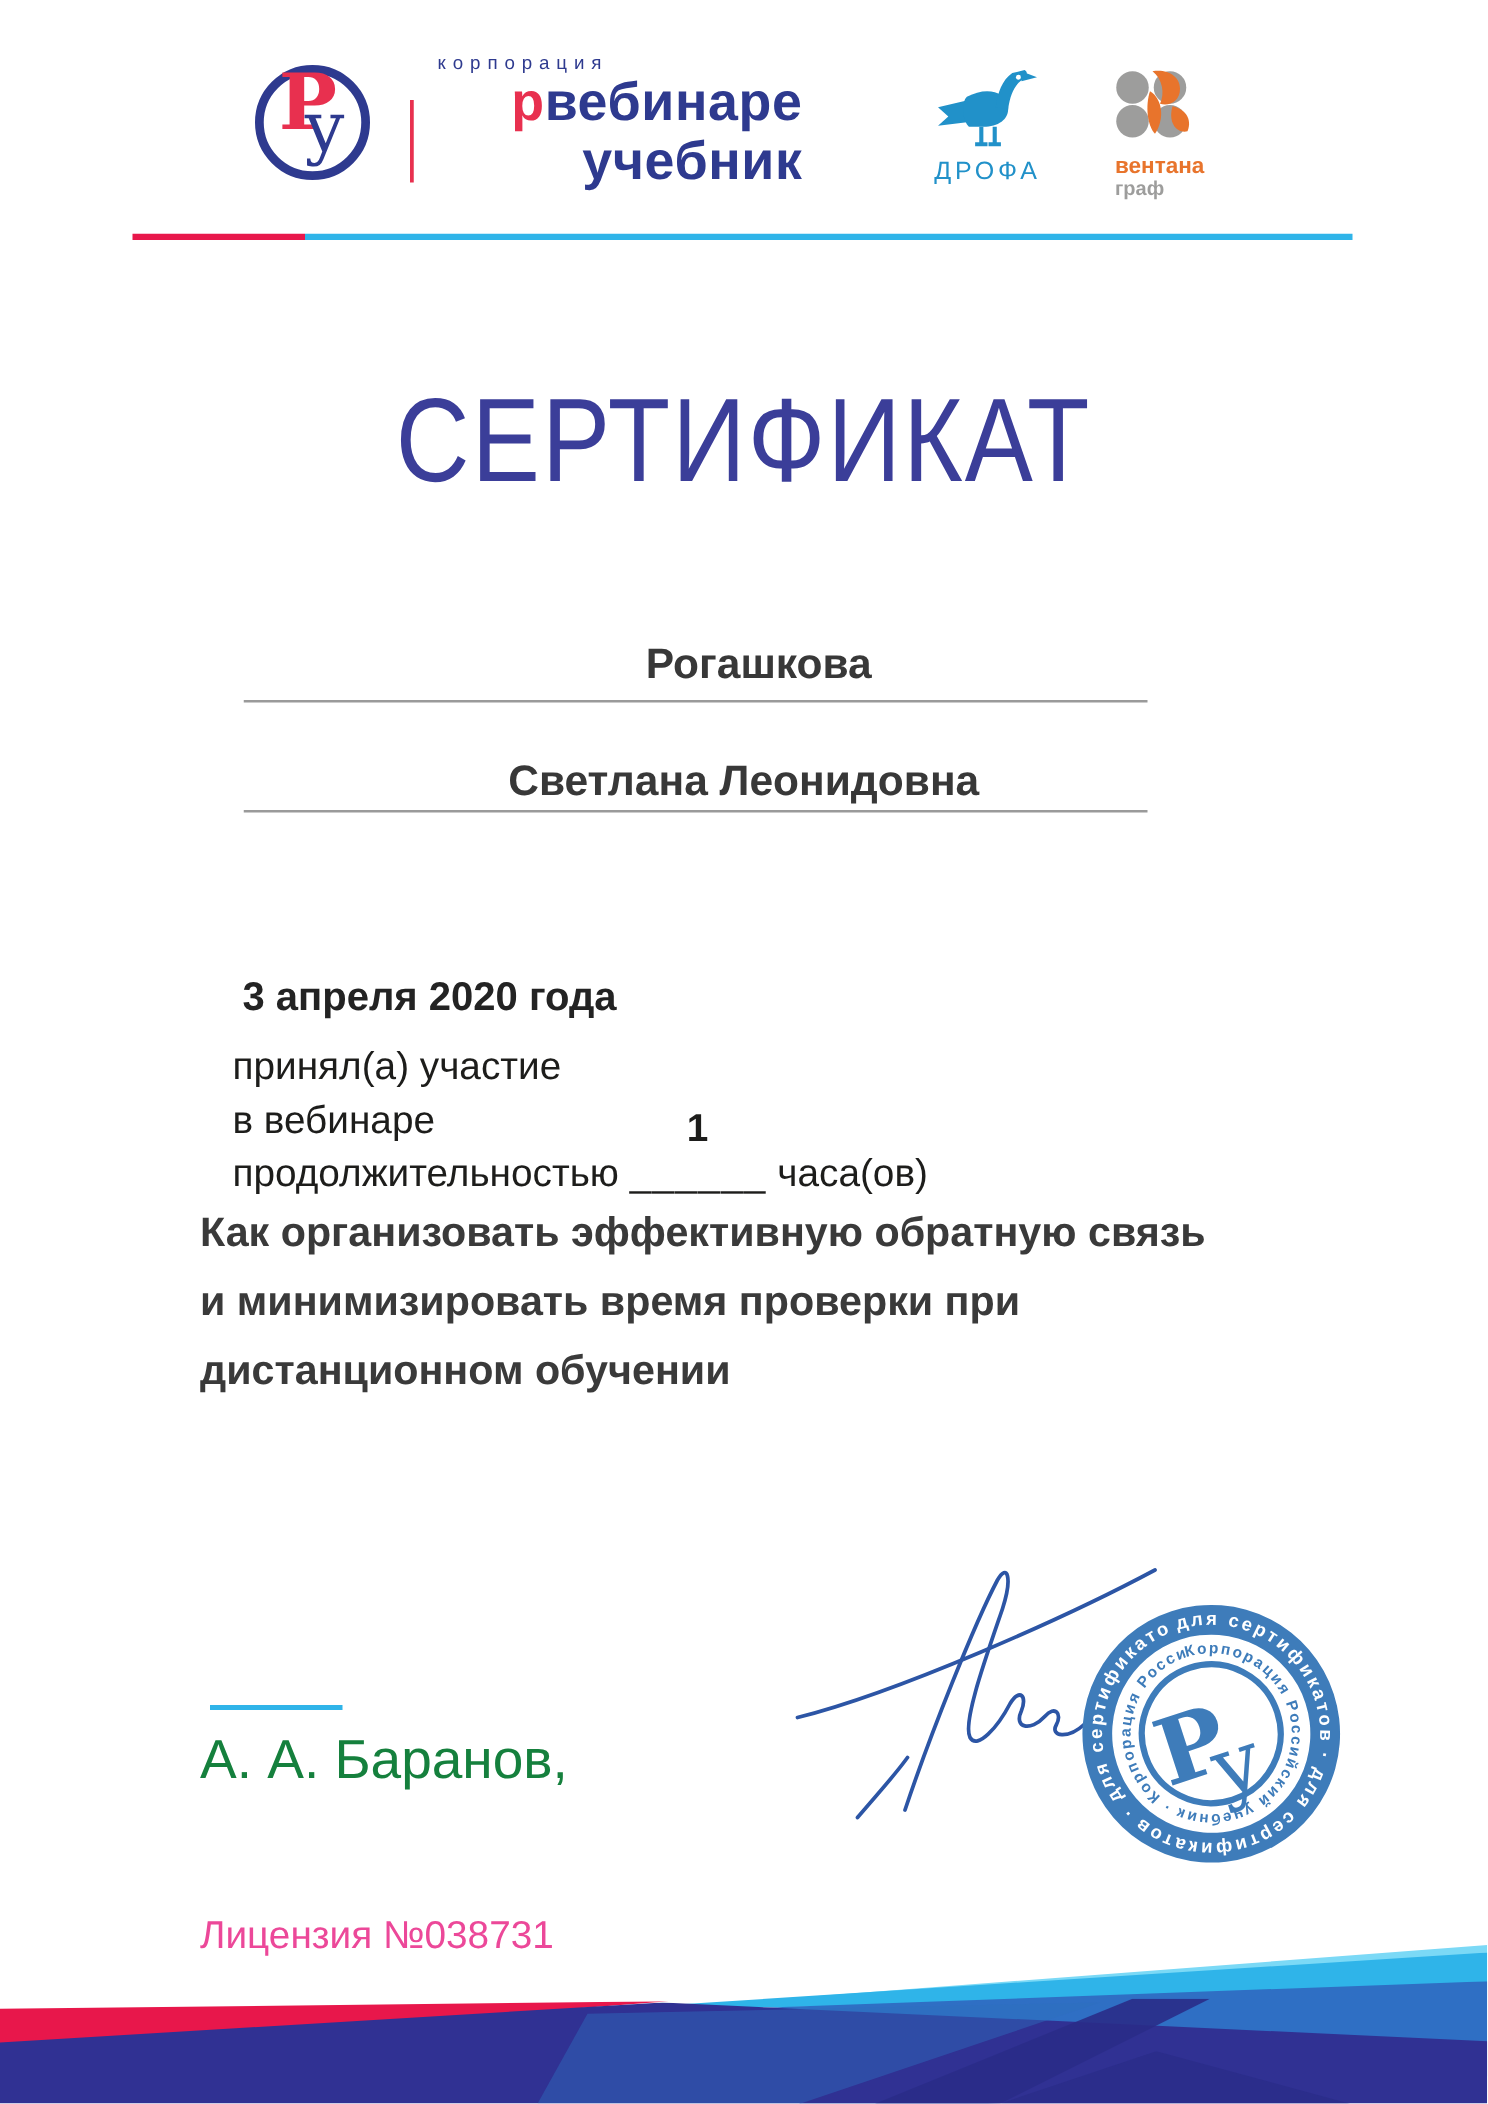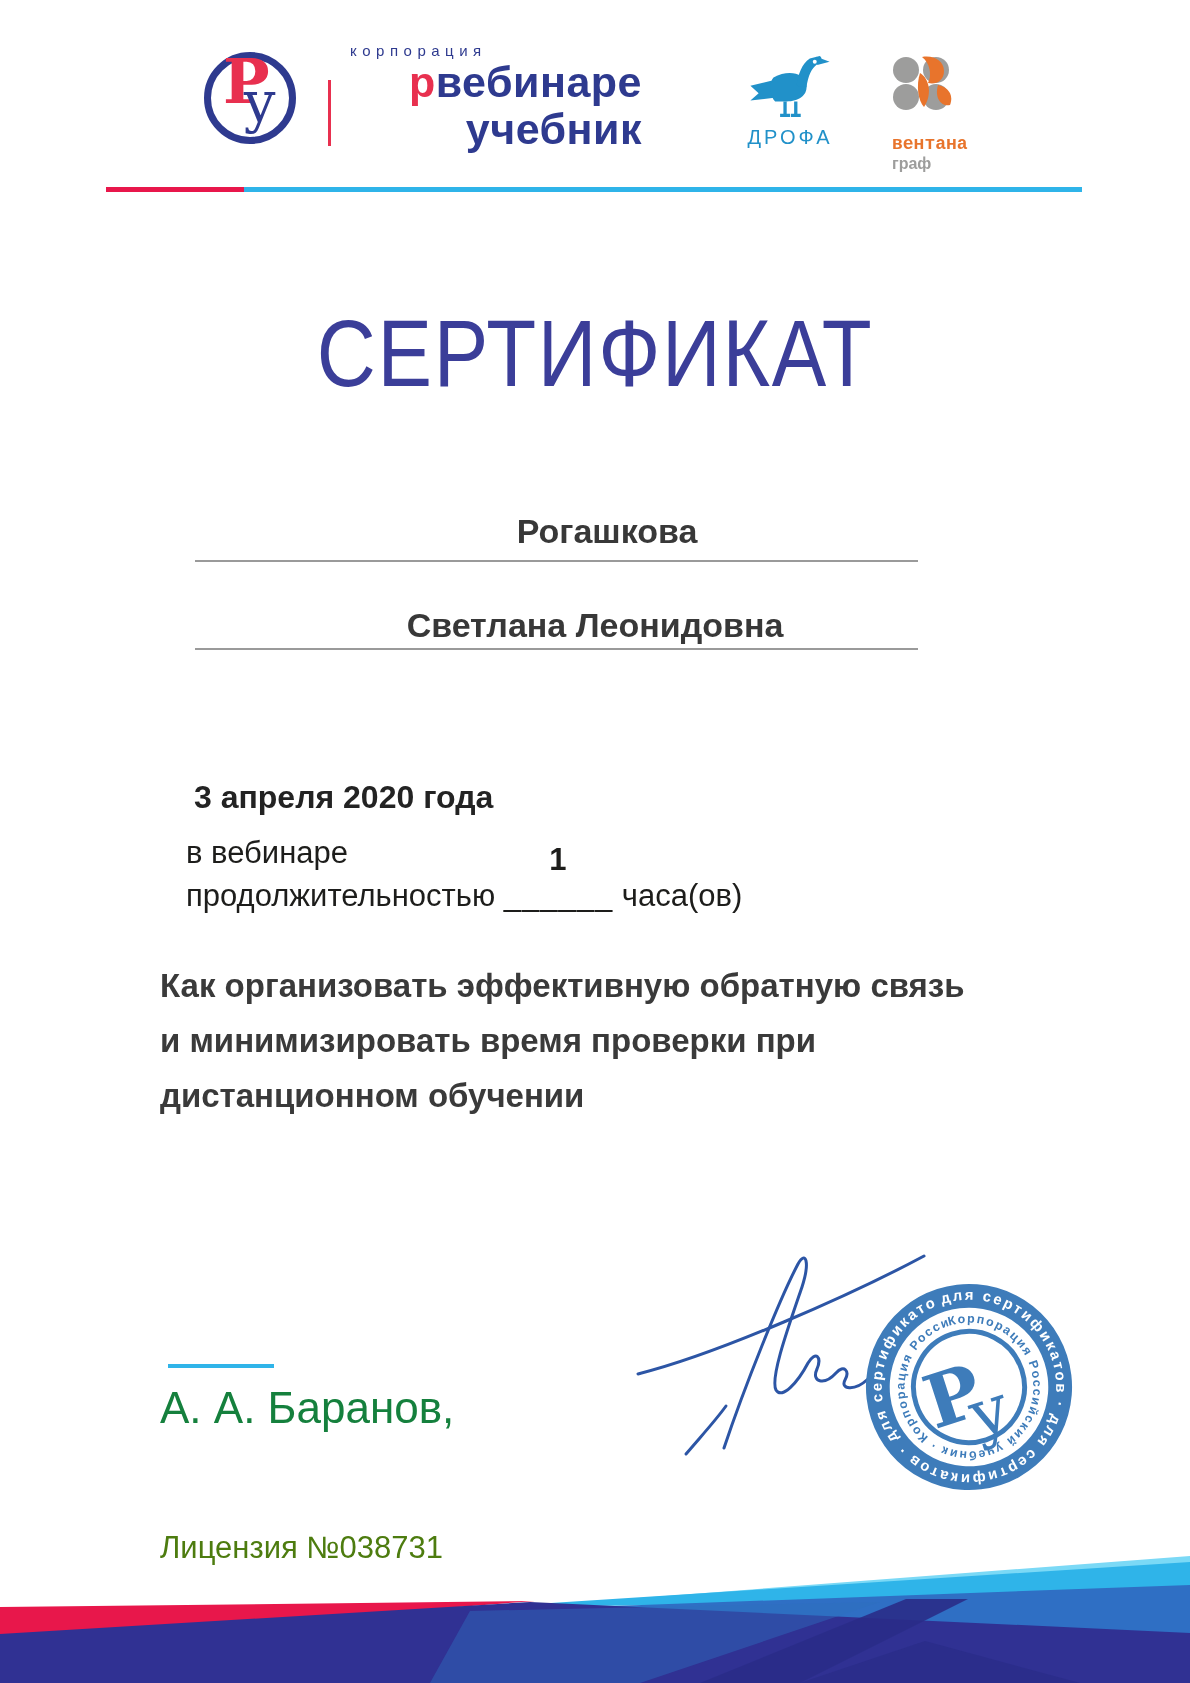--- a/index.html
+++ b/index.html
@@ -22,21 +22,21 @@
   .brand-w1,.brand-w2{font-size:43px;font-weight:bold;letter-spacing:.5px;line-height:47px;
     color:var(--logoBlue);text-align:right;}
   .brand-w1 .initial{color:var(--logoRed);}
   .drofa{left:740px;top:56px;width:100px;text-align:center;}
   .drofa svg{width:84px;height:66px;display:block;margin:0 auto;}
   .drofa .d-shape{fill:var(--drofaBlue);}
   .drofa-label{font-size:20px;letter-spacing:3px;color:var(--drofaBlue);margin-top:4px;}
   .ventana{left:892px;top:55px;width:100px;}
   .ventana svg{width:64px;height:58px;display:block;}
   .v-gray{fill:var(--ventanaGray);} .v-orange{fill:var(--ventanaOrange);}
-  .ventana-l1{font-size:18px;font-weight:bold;color:var(--ventanaOrange);line-height:19px;margin-top:22px;font-family:Liberation Mono, monospace;}
+  .ventana-l1{font-size:18px;font-weight:bold;color:var(--ventanaOrange);line-height:19px;margin-top:10px;}
   .ventana-l2{font-size:16px;font-weight:bold;color:var(--ventanaGray);line-height:19px;}
   .header-rule{left:106px;top:187px;width:976px;height:5px;display:flex;}
   .header-rule .rule-red{width:138px;background:var(--red);}
   .header-rule .rule-cyan{flex:1;background:var(--cyan);}
 
   
   .cert-title{left:0;right:0;top:306px;text-align:center;font-size:95px;line-height:1;
     color:var(--titleBlue);letter-spacing:2px;transform:scaleX(.86);transform-origin:center;}
   .name-line{left:0;right:0;text-align:center;font-size:34px;font-weight:bold;color:#383838;}
   .name-last{top:512px;padding-left:24px;} .name-first{top:606px;}
@@ -47,21 +47,21 @@
   .event-date{font-weight:bold;font-size:32px;color:#232323;padding-left:8px;margin-bottom:12px;}
   .blank{position:relative;display:inline-block;letter-spacing:1px;}
   .blank .hours{position:absolute;left:0;right:0;top:-36px;text-align:center;
     font-weight:bold;font-size:31px;}
   .webinar-title{left:160px;top:958px;width:826px;font-size:33px;font-weight:bold;
     line-height:55px;color:#3a3a3a;}
 
   
   .sig-rule{left:168px;top:1364px;width:106px;height:4px;background:var(--cyan);}
   .signer{left:160px;top:1384px;font-size:44px;line-height:47px;color:#15803d;}
-  .license{left:160px;top:1530px;font-size:31px;color:#4d7c0f;}
+  .license{left:160px;top:1530px;font-size:31px;color:#ec4899;}
 
   .signature-svg{left:628px;top:1202px;width:310px;height:255px;}
   .signature-svg path{stroke:var(--signatureBlue);stroke-width:3;fill:none;
     stroke-linecap:round;}
 
   .stamp-svg{left:860px;top:1278px;width:218px;height:218px;}
   .stamp-band{fill:var(--stampBlue);}
   .stamp-outer-text{fill:#fff;font-size:15px;font-weight:bold;letter-spacing:2.2px;
     font-family:"Liberation Sans",sans-serif;}
   .stamp-inner-text{fill:var(--stampBlue);font-size:12.5px;font-weight:bold;letter-spacing:1.6px;
@@ -136,20 +136,21 @@
 
   <div class="abs cert-title">СЕРТИФИКАТ</div>
 
   <div class="abs name-line name-last">Рогашкова</div>
   <div class="abs name-rule rule-1"></div>
   <div class="abs name-line name-first">Светлана Леонидовна</div>
   <div class="abs name-rule rule-2"></div>
 
   <div class="abs event-block">
     <div class="event-date">3 апреля 2020 года</div>
+    <div>принял(а) участие</div>
     <div>в вебинаре</div>
     <div><span>продолжительностью</span>&nbsp;<span class="blank"><span>______</span><span class="hours">1</span></span>&nbsp;<span>часа(ов)</span></div>
   </div>
 
   <div class="abs webinar-title">Как организовать эффективную обратную связь и минимизировать время проверки при дистанционном обучении</div>
 
   <div class="abs sig-rule"></div>
   <div class="abs signer">
     <div>А. А. Баранов,</div>
   </div>

